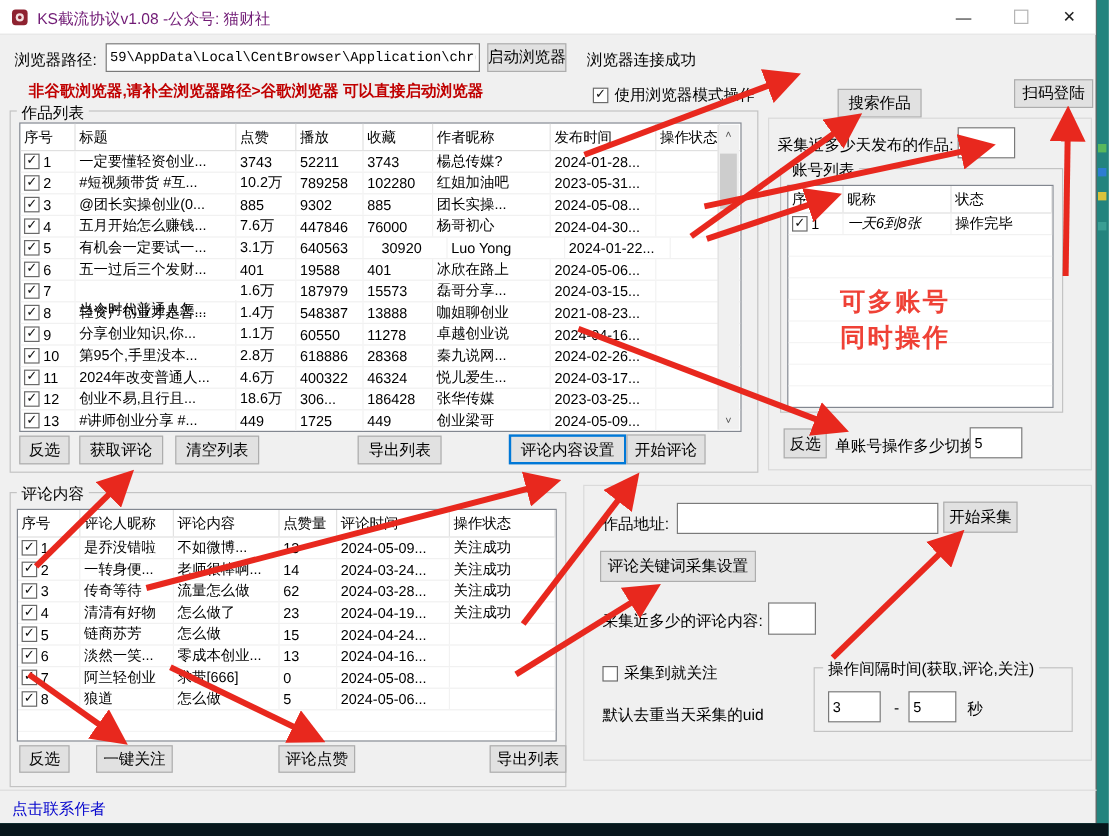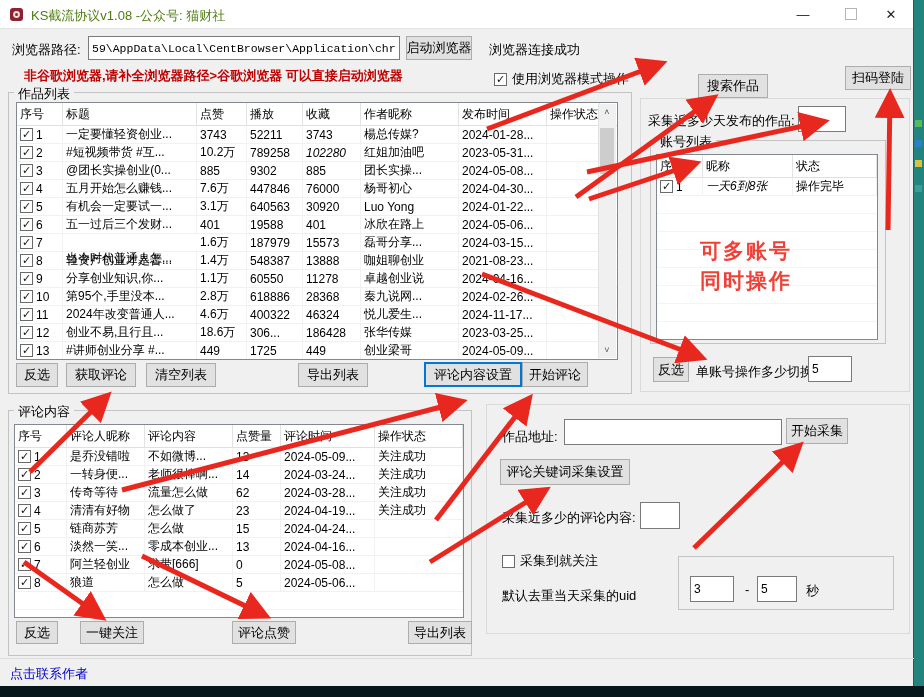--- a/index.html
+++ b/index.html
@@ -1,21 +1,21 @@
 <!DOCTYPE html>
 <html><head>
 <meta charset="utf-8">
 <style>
   html,body{margin:0;padding:0;}
   body{font-family:"Liberation Sans","DejaVu Sans",sans-serif;}
   #screen{position:relative;width:924px;height:697px;background:#1b7a74;overflow:hidden;}
   #window{position:absolute;left:0;top:0;width:914px;height:686px;background:#f0f0f0;border-right:1px solid #4a4a4a;box-sizing:border-box;}
   
   .titlebar{position:absolute;left:0;top:0;width:100%;height:28px;background:#ffffff;border-bottom:1px solid #e3e3e3;}
-  .title-text{position:absolute;left:31px;top:7px;font-size:13px;color:#4d7c0f;white-space:nowrap;}
+  .title-text{position:absolute;left:31px;top:7px;font-size:13px;color:#701a75;white-space:nowrap;}
   .winbtn{position:absolute;top:0;width:38px;height:28px;display:flex;align-items:center;justify-content:center;font-size:13px;color:#222;}
   .maxglyph{width:10px;height:10px;border:1px solid #b5b5b5;}
   
   .label{position:absolute;font-size:13px;color:#000;white-space:nowrap;}
   .btn{position:absolute;background:#e1e1e1;border:1px solid #adadad;box-sizing:border-box;display:flex;align-items:center;justify-content:center;font-size:13px;color:#000;white-space:nowrap;}
   .btn.focused{border:2px solid #0078d7;}
   .tinput{position:absolute;background:#fff;border:1px solid #7a7a7a;box-sizing:border-box;font-size:12px;padding:0 3px;font-family:"Liberation Sans","DejaVu Sans",sans-serif;}
   input.tinput{outline:none;}
   .mono{font-family:"Liberation Mono","DejaVu Sans Mono",monospace;font-size:11.5px;}
   .groupbox{position:absolute;border:1px solid #c3c3c3;box-sizing:border-box;}
@@ -107,21 +107,21 @@
             <div class="td" style="width: 53px;"></div>
           </div>
           <div class="tr">
             <div class="td" style="width: 46px;">
               <div class="cb">✓</div>
               <span>2</span>
             </div>
             <div class="td" style="width: 134px;">#短视频带货 #互...</div>
             <div class="td" style="width: 50px;">10.2万</div>
             <div class="td" style="width: 56px;">789258</div>
-            <div class="td" style="width: 58px; font-style: italic;">102280</div>
+            <div class="td" style="width: 58px;">102280</div>
             <div class="td" style="width: 98px;">红姐加油吧</div>
             <div class="td" style="width: 88px;">2023-05-31...</div>
             <div class="td" style="width: 53px;"></div>
           </div>
           <div class="tr">
             <div class="td" style="width: 46px;">
               <div class="cb">✓</div>
               <span>3</span>
             </div>
             <div class="td" style="width: 134px;">@团长实操创业(0...</div>
@@ -146,21 +146,21 @@
             <div class="td" style="width: 53px;"></div>
           </div>
           <div class="tr">
             <div class="td" style="width: 46px;">
               <div class="cb">✓</div>
               <span>5</span>
             </div>
             <div class="td" style="width: 134px;">有机会一定要试一...</div>
             <div class="td" style="width: 50px;">3.1万</div>
             <div class="td" style="width: 56px;">640563</div>
-            <div class="td" style="width: 58px;">30920</div>
+            <div class="td" style="width: 58px; margin-left: 12px;">30920</div>
             <div class="td" style="width: 98px;">Luo Yong</div>
             <div class="td" style="width: 88px;">2024-01-22...</div>
             <div class="td" style="width: 53px;"></div>
           </div>
           <div class="tr">
             <div class="td" style="width: 46px;">
               <div class="cb">✓</div>
               <span>6</span>
             </div>
             <div class="td" style="width: 134px;">五一过后三个发财...</div>
@@ -226,21 +226,21 @@
           <div class="tr">
             <div class="td" style="width: 46px;">
               <div class="cb">✓</div>
               <span>11</span>
             </div>
             <div class="td" style="width: 134px;">2024年改变普通人...</div>
             <div class="td" style="width: 50px;">4.6万</div>
             <div class="td" style="width: 56px;">400322</div>
             <div class="td" style="width: 58px;">46324</div>
             <div class="td" style="width: 98px;">悦儿爱生...</div>
-            <div class="td" style="width: 88px;">2024-11-17...</div>
+            <div class="td" style="width: 88px;">2024-03-17...</div>
             <div class="td" style="width: 53px;"></div>
           </div>
           <div class="tr">
             <div class="td" style="width: 46px;">
               <div class="cb">✓</div>
               <span>12</span>
             </div>
             <div class="td" style="width: 134px;">创业不易,且行且...</div>
             <div class="td" style="width: 50px;">18.6万</div>
             <div class="td" style="width: 56px;">306...</div>
@@ -427,20 +427,21 @@
     <div class="btn" style="left:786px;top:418px;width:62px;height:26px">开始采集</div>
     <div class="btn" style="left:500px;top:459px;width:130px;height:26px">评论关键词采集设置</div>
     <span class="label" style="left:502px;top:509px">采集近多少的评论内容:</span>
     <input class="tinput" style="left: 640px; top: 502px; width: 40px; height: 27px;" value="">
     <div class="cbx" style="left:502px;top:552px">
       <span class="cb"></span>
       <span>采集到就关注</span>
     </div>
     <span class="label" style="left:502px;top:587px">默认去重当天采集的uid</span>
     <div class="groupbox" style="left:678px;top:556px;width:216px;height:54px"></div>
+    <span class="legend" style="left:686px;top:549px">操作间隔时间(获取,评论,关注)</span>
     <input class="tinput" style="left: 690px; top: 576px; width: 44px; height: 26px;" value="3">
     <span class="label" style="left:745px;top:582px">-</span>
     <input class="tinput" style="left: 757px; top: 576px; width: 40px; height: 26px;" value="5">
     <span class="label" style="left:806px;top:582px">秒</span>
 
     <div class="statusdiv"></div>
     <span class="label link" style="left:10px;top:665px">点击联系作者</span>
   </div>
 
   <div class="strip-right">

